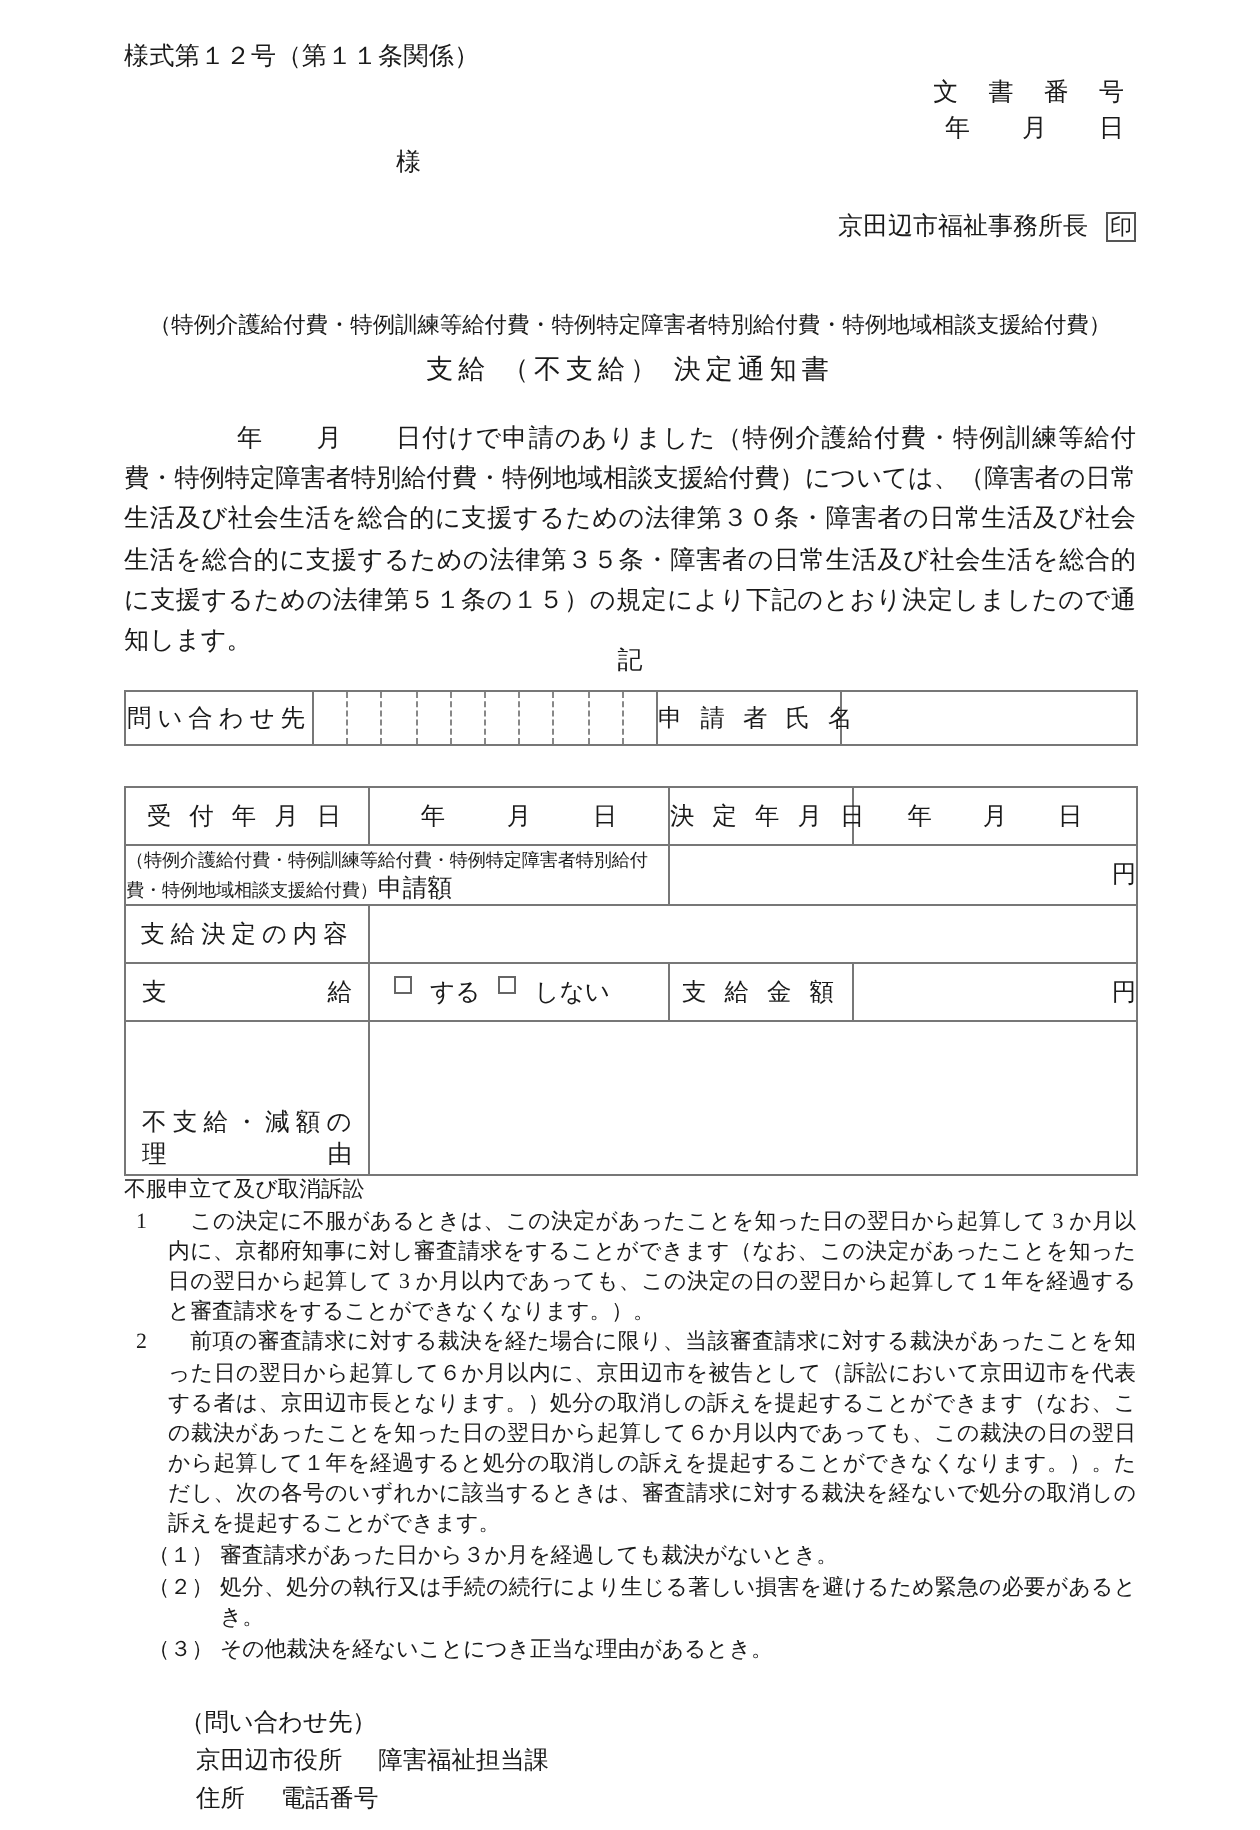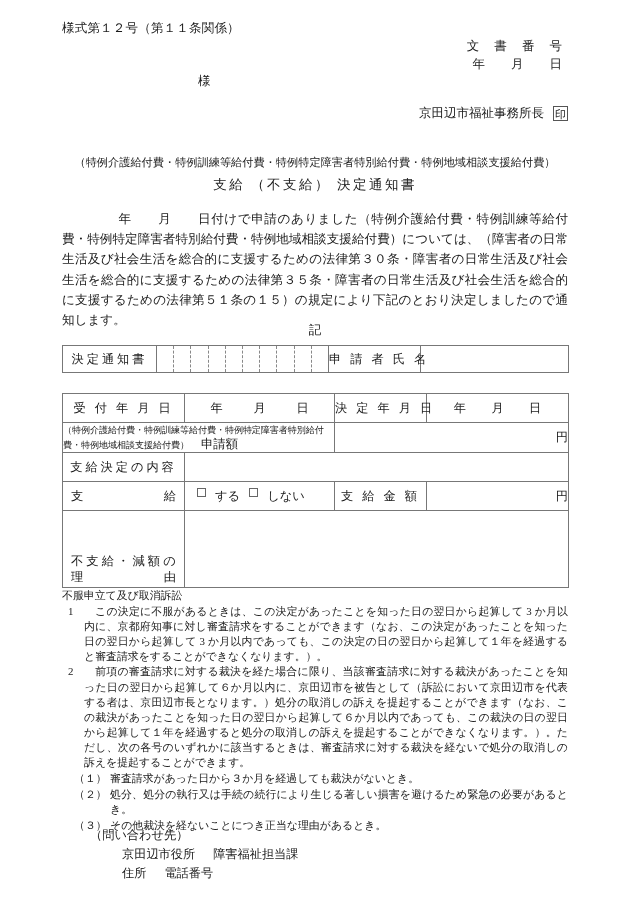--- a/index.html
+++ b/index.html
@@ -185,21 +185,20 @@
   .app-amt-cell {
     padding: 3px 4px 3px 6px;
     line-height: 13.5px;
   }
   .app-amt-small {
     font-size: 9.1px;
     letter-spacing: -0.1px;
   }
   .app-amt-big {
     font-size: 12.4px;
-    margin-left: 12px;
   }
   .yen-right {
     text-align: right;
     padding-right: 10px;
     font-size: 12.2px;
   }
   .lbl-justify {
     display: flex;
     justify-content: space-between;
     padding: 0 8px;
@@ -271,26 +270,26 @@
   .appeal .sub .num {
     width: 46px;
     padding-left: 12px;
   }
   .appeal .sub .txt { padding-left: 2px; }
 
   
   .contact {
     position: absolute;
     left: 90px;
-    top: 826px;
+    top: 852px;
     font-size: 12.2px;
     line-height: 19px;
   }
   .contact .l { white-space: nowrap; }
-  .contact .ind { padding-left: 8px; margin-left: 24px; }
+  .contact .ind { padding-left: 8px; }
   .contact .sp { display: inline-block; width: 18px; }
 </style>
 </head>
 <body>
 
 <div class="page">
 
   <div class="form-no">様式第１２号（第１１条関係）</div>
 
   <div class="doc-no">文 書 番 号</div>
@@ -317,21 +316,21 @@
 
   <table class="tbl" id="tbl-recipient">
     <colgroup>
       <col style="width:94px">
       <col style="width:172px">
       <col style="width:92px">
       <col style="width:148px">
     </colgroup>
     <tbody>
       <tr>
-        <td class="lbl-spread">決定通知書</td>
+        <td class="lbl-spread">問い合わせ先</td>
         <td>
           <div class="num-cells">
             <i></i>
             <i></i>
             <i></i>
             <i></i>
             <i></i>
             <i></i>
             <i></i>
             <i></i>

